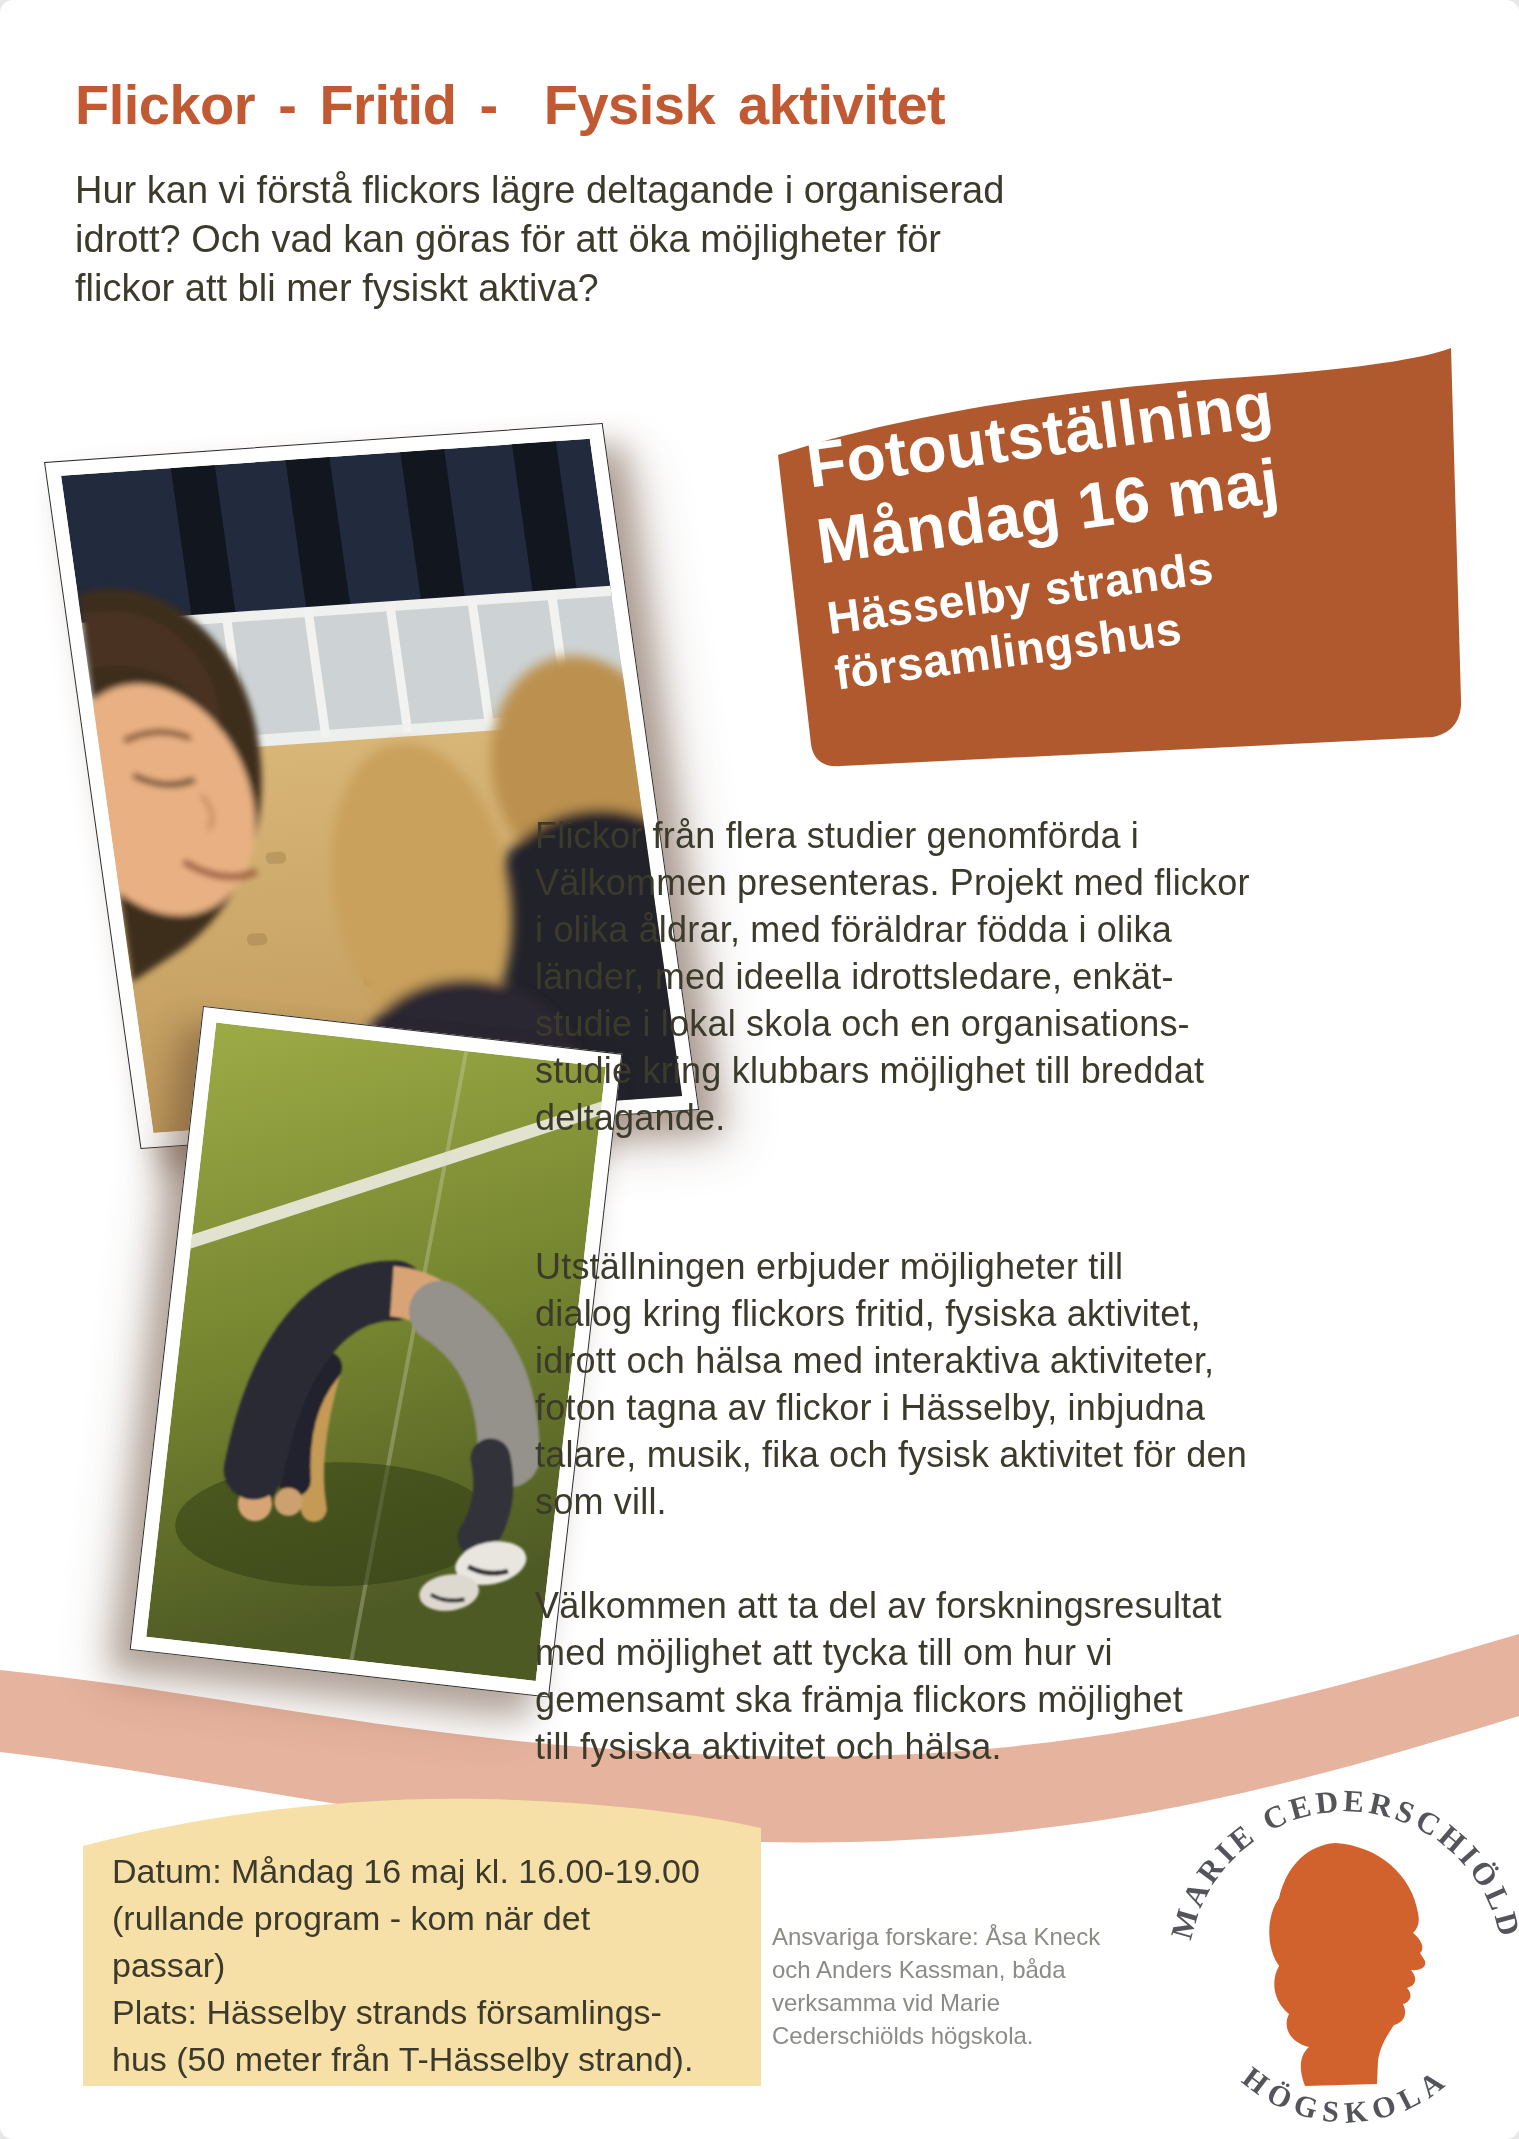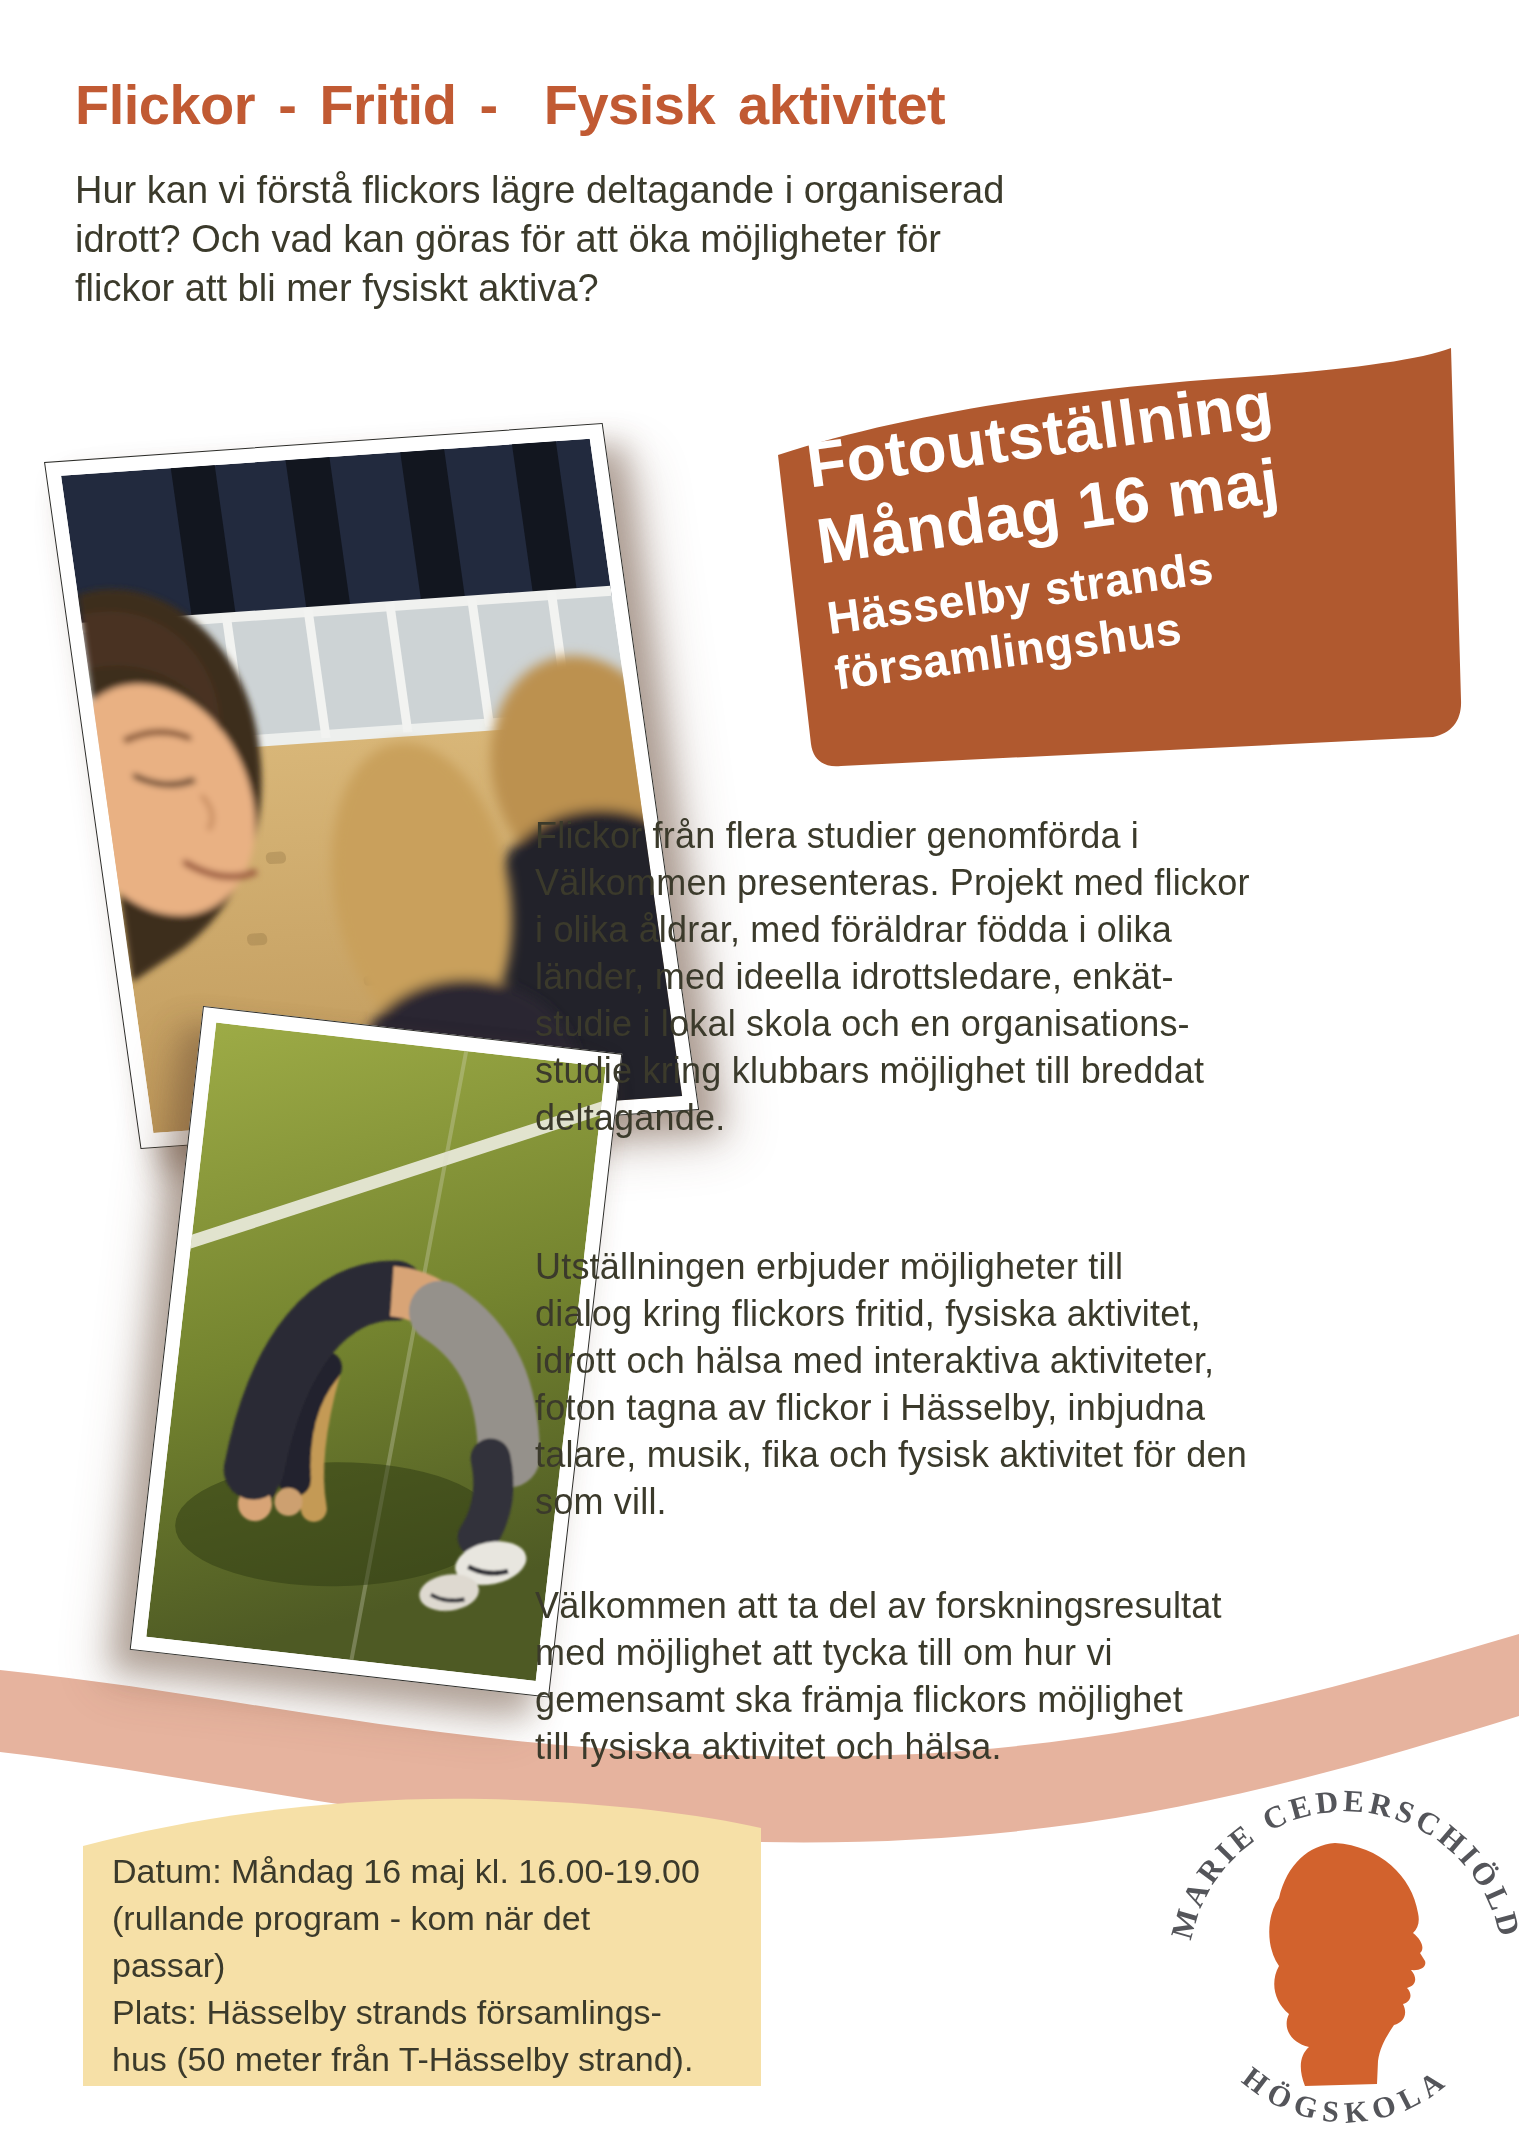--- a/index.html
+++ b/index.html
@@ -1,19 +1,20 @@
 <!DOCTYPE html>
 <html style="--title-orange: #C15A33; --banner-orange: #B0592F; --wave-pink: #E6B39E; --box-yellow: #F6E0A7; --logo-orange: #D2622D; --text-dark: #3B3A2B; --text-gray: #8C8B86; --logo-gray: #54555A;"><head>
 <meta charset="utf-8">
 <style>
   html,body{margin:0;padding:0;background:#e8e8e8;}
   .poster{
     position:relative; width:1519px; height:2139px; margin:0 auto;
     background:#ffffff; overflow:hidden;
     font-family:"Liberation Sans", sans-serif;
+    border-radius:13px;
   }
   
   .shapes-layer{position:absolute; inset:0; width:1519px; height:2139px; z-index:0;}
   .banner-shape{fill:var(--banner-orange);}
   .wave-shape{fill:var(--wave-pink);}
   .infobox-shape{fill:var(--box-yellow);}
 
   
   .title{
     position:absolute; left:75px; top:72px; width:1380px;
@@ -238,20 +239,26 @@
     </div>
 
   <div class="infobox-text">
       <div class="line"><b>Datum:</b> Måndag 16 maj kl. 16.00-19.00</div>
       <div class="line">(rullande program - kom när det</div>
       <div class="line">passar)</div>
       <div class="line"><b>Plats:</b> Hässelby strands församlings-</div>
       <div class="line">hus (50 meter från T-Hässelby strand).</div>
     </div>
 
+  <div class="researchers">
+      <div class="line">Ansvariga forskare: Åsa Kneck</div>
+      <div class="line">och Anders Kassman, båda</div>
+      <div class="line">verksamma vid Marie</div>
+      <div class="line">Cederschiölds högskola.</div>
+    </div>
 
   <svg class="logo" viewBox="-180 -180 360 360">
     <defs>
       <path id="arcTop" d="M -149,52 A 157,157 0 1 1 149,52" fill="none"></path>
       <path id="arcBottom" d="M -116,104 A 155,155 0 0 0 116,104" fill="none"></path>
     </defs>
     <text class="logo-arc logo-arc-top">
       <textPath href="#arcTop" startOffset="50%" text-anchor="middle">MARIE CEDERSCHIÖLD</textPath>
     </text>
     <text class="logo-arc logo-arc-bottom">

